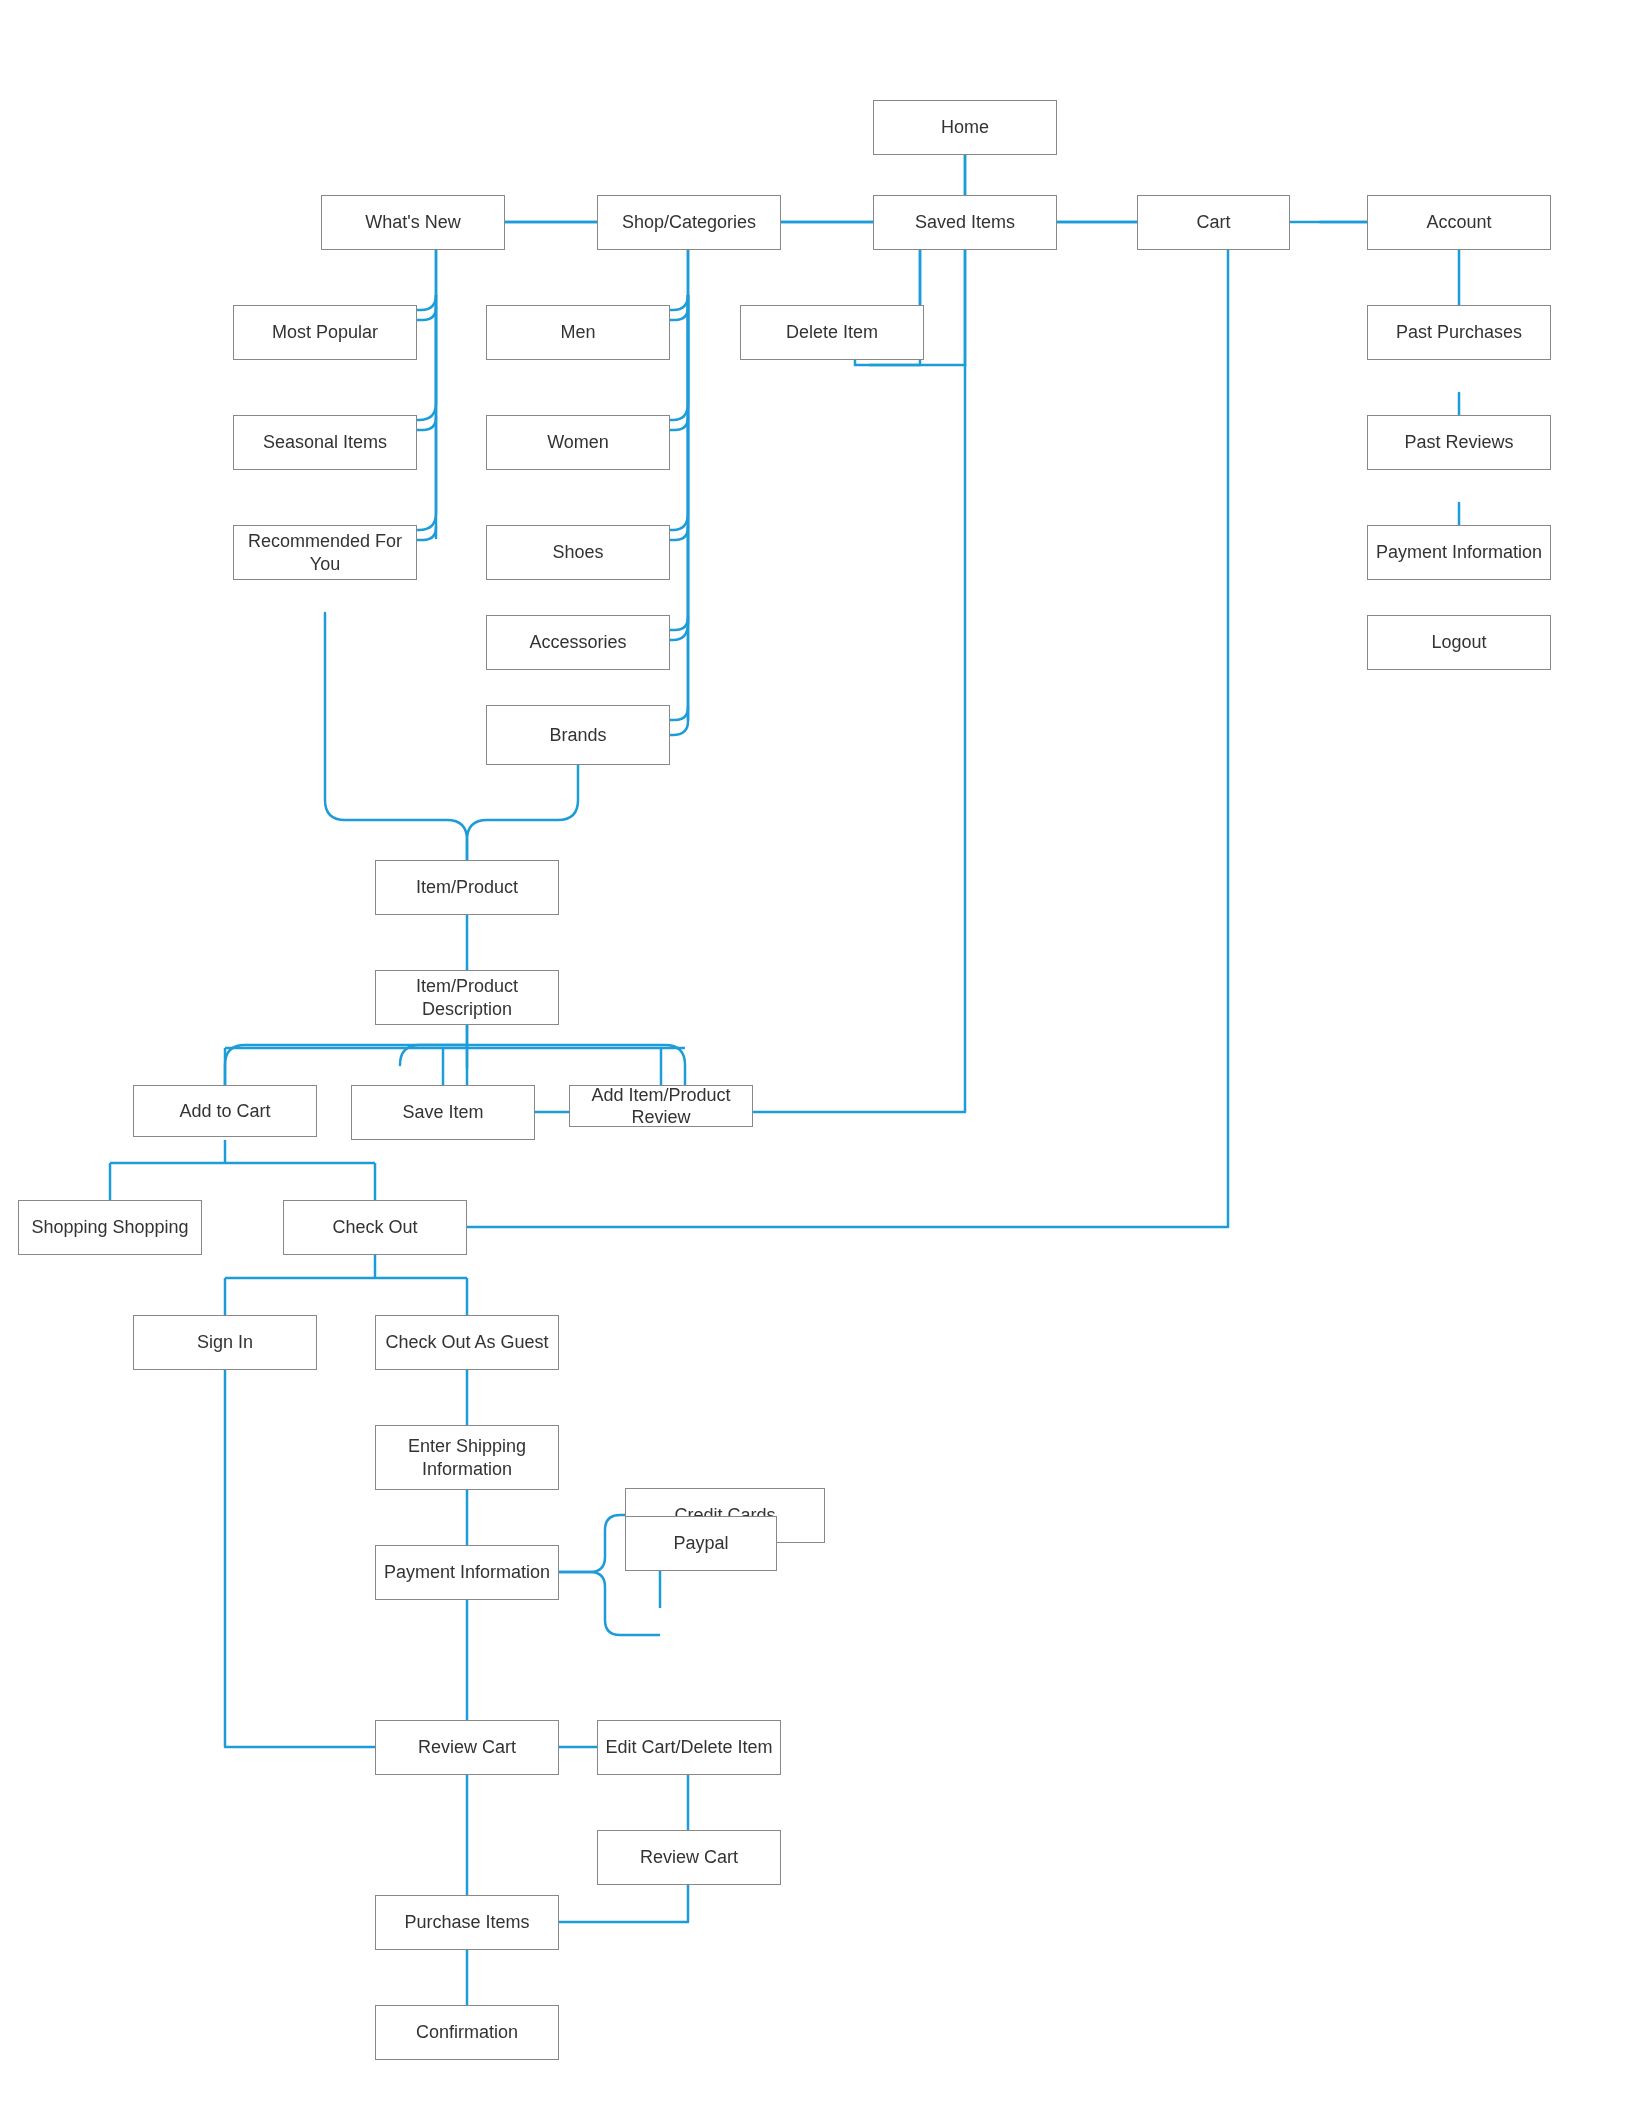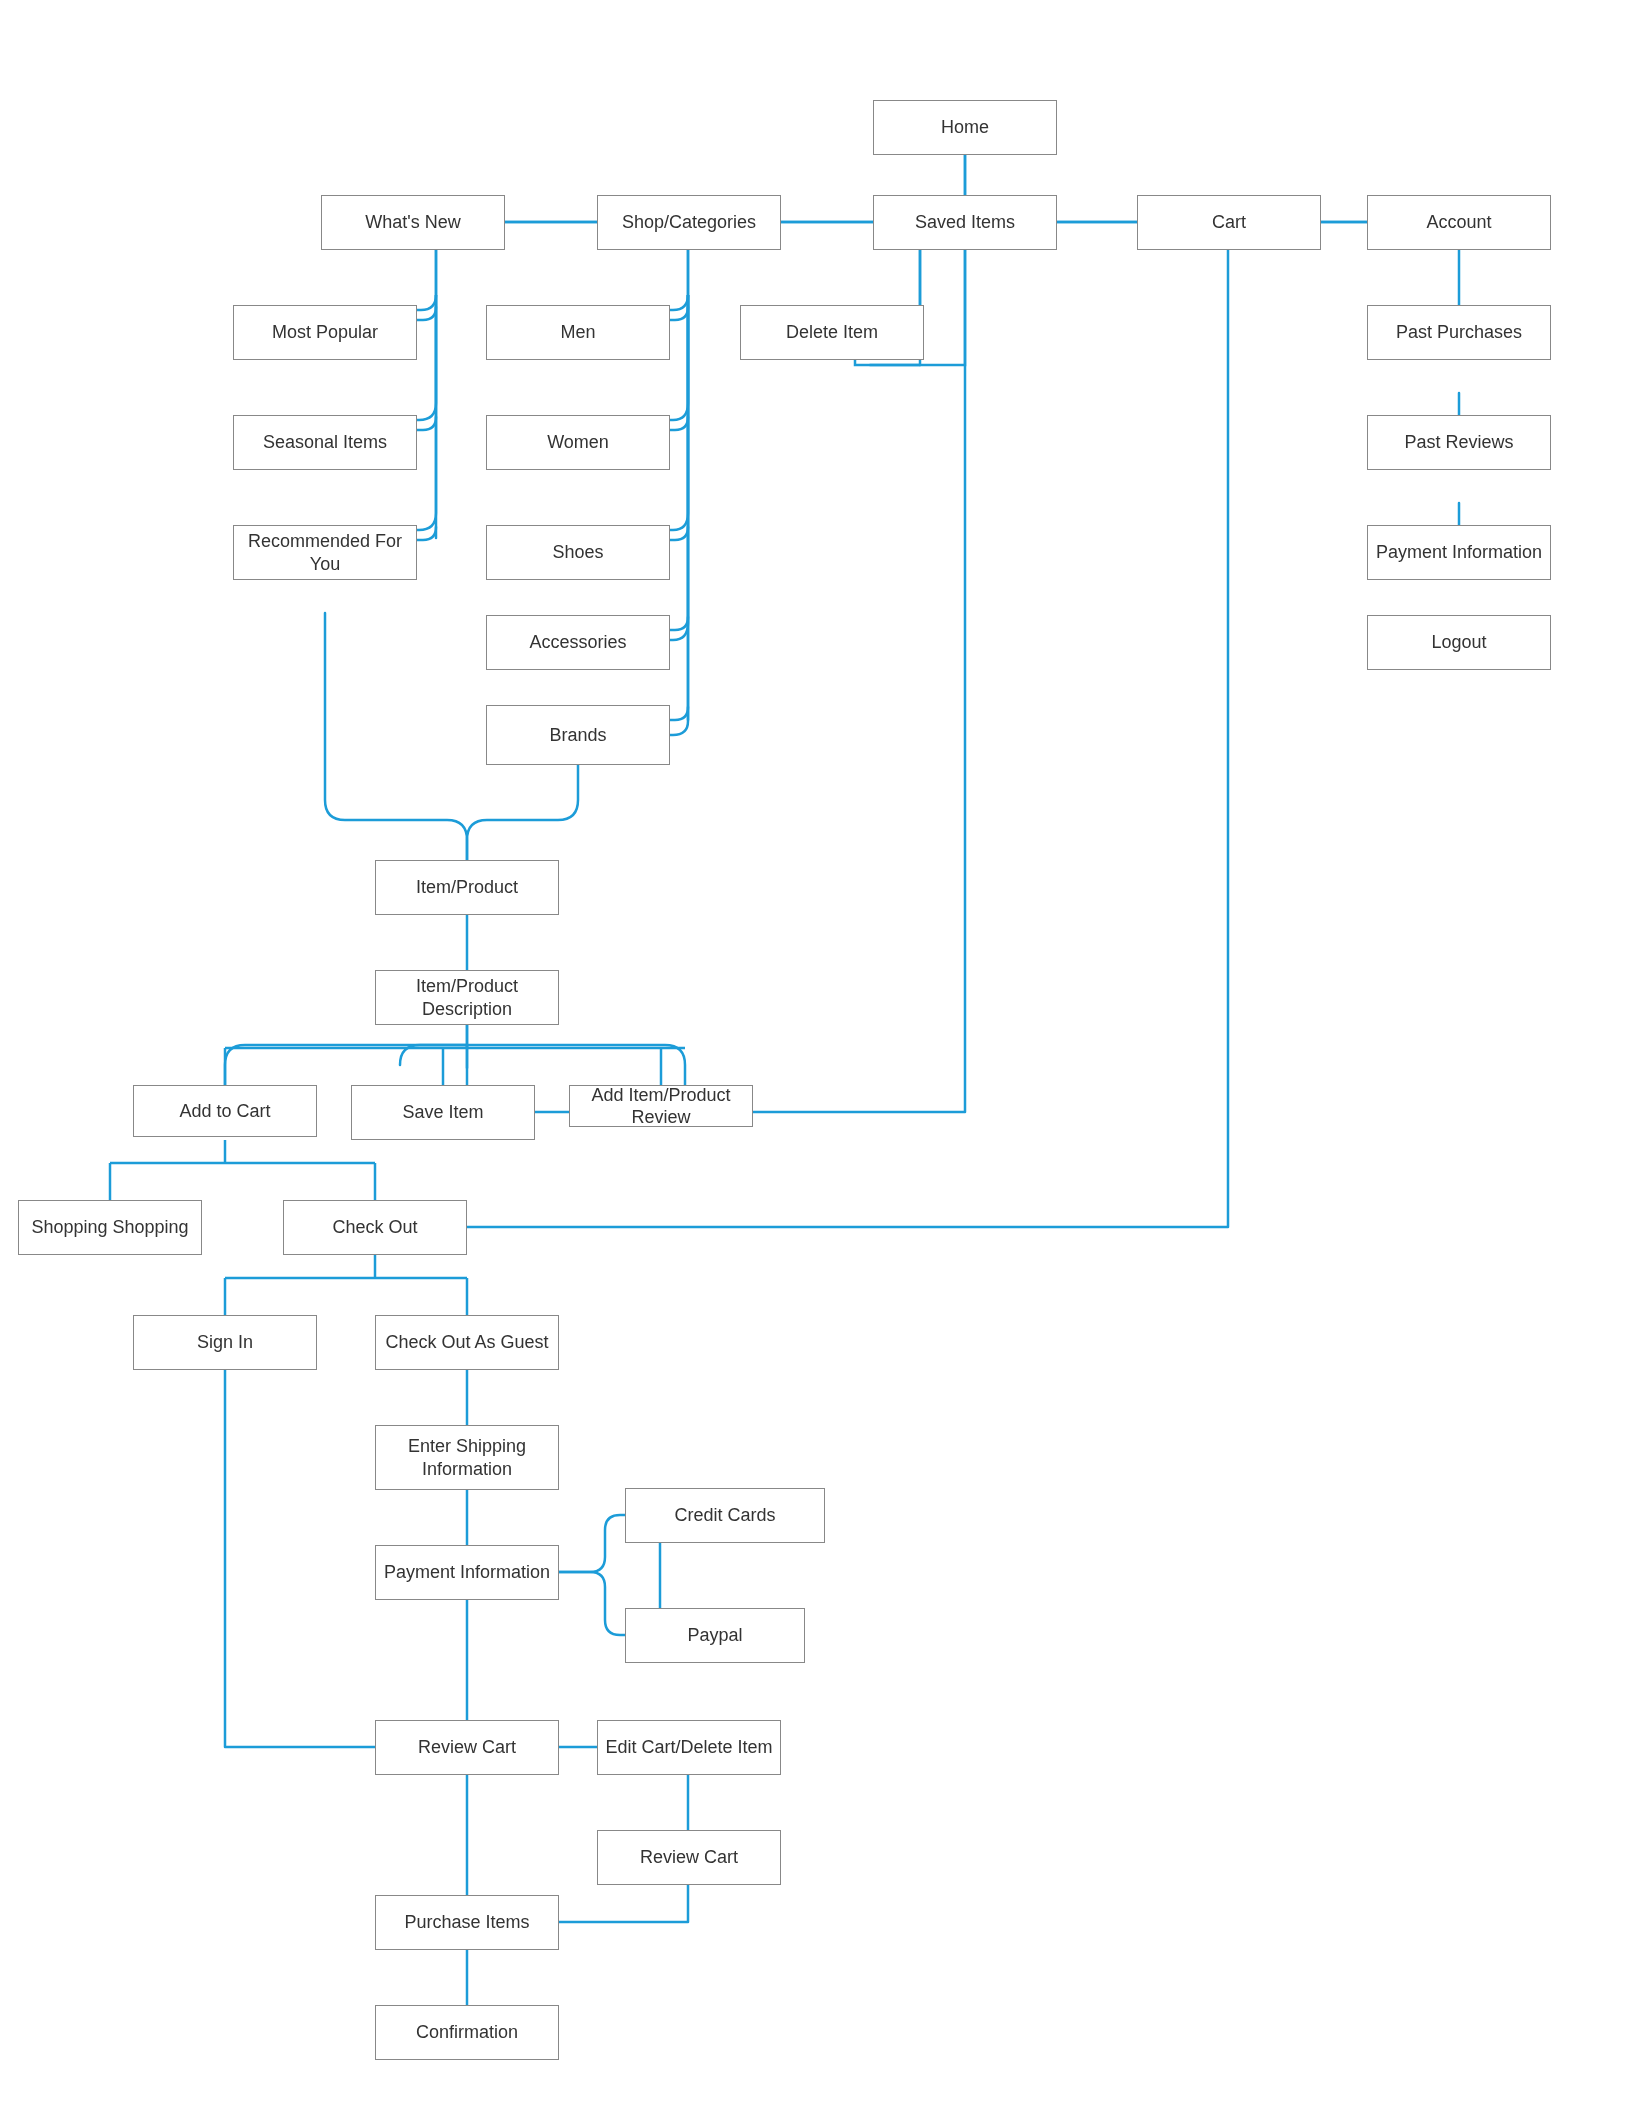--- a/index.html
+++ b/index.html
@@ -161,21 +161,21 @@
 
 <div class="node" style="left:321px; top:195px; width:184px; height:55px">
       <span>What's New</span>
     </div>
 <div class="node" style="left:597px; top:195px; width:184px; height:55px">
       <span>Shop/Categories</span>
     </div>
 <div class="node" style="left:873px; top:195px; width:184px; height:55px">
       <span>Saved Items</span>
     </div>
-<div class="node" style="left:1137px; top:195px; width:184px; height:55px">
+<div class="node" style="left:1137px; top:195px; width:153px; height:55px">
       <span>Cart</span>
     </div>
 <div class="node" style="left:1367px; top:195px; width:184px; height:55px">
       <span>Account</span>
     </div>
 
 <div class="node" style="left:233px; top:305px; width:184px; height:55px">
       <span>Most Popular</span>
     </div>
 <div class="node" style="left:233px; top:415px; width:184px; height:55px">
@@ -252,21 +252,21 @@
 <div class="node" style="left:375px; top:1425px; width:184px; height:65px">
       <span>Enter Shipping Information</span>
     </div>
 <div class="node" style="left:375px; top:1545px; width:184px; height:55px">
       <span>Payment Information</span>
     </div>
 
 <div class="node" style="left:625px; top:1488px; width:200px; height:55px">
       <span>Credit Cards</span>
     </div>
-<div class="node" style="left:625px; top:1608px; width:180px; height:55px">
+<div class="node" style="left:625px; top:1516px; width:152px; height:55px">
       <span>Paypal</span>
     </div>
 
 <div class="node" style="left:375px; top:1720px; width:184px; height:55px">
       <span>Review Cart</span>
     </div>
 <div class="node" style="left:597px; top:1720px; width:184px; height:55px">
       <span>Edit Cart/Delete Item</span>
     </div>
 <div class="node" style="left:597px; top:1830px; width:184px; height:55px">

